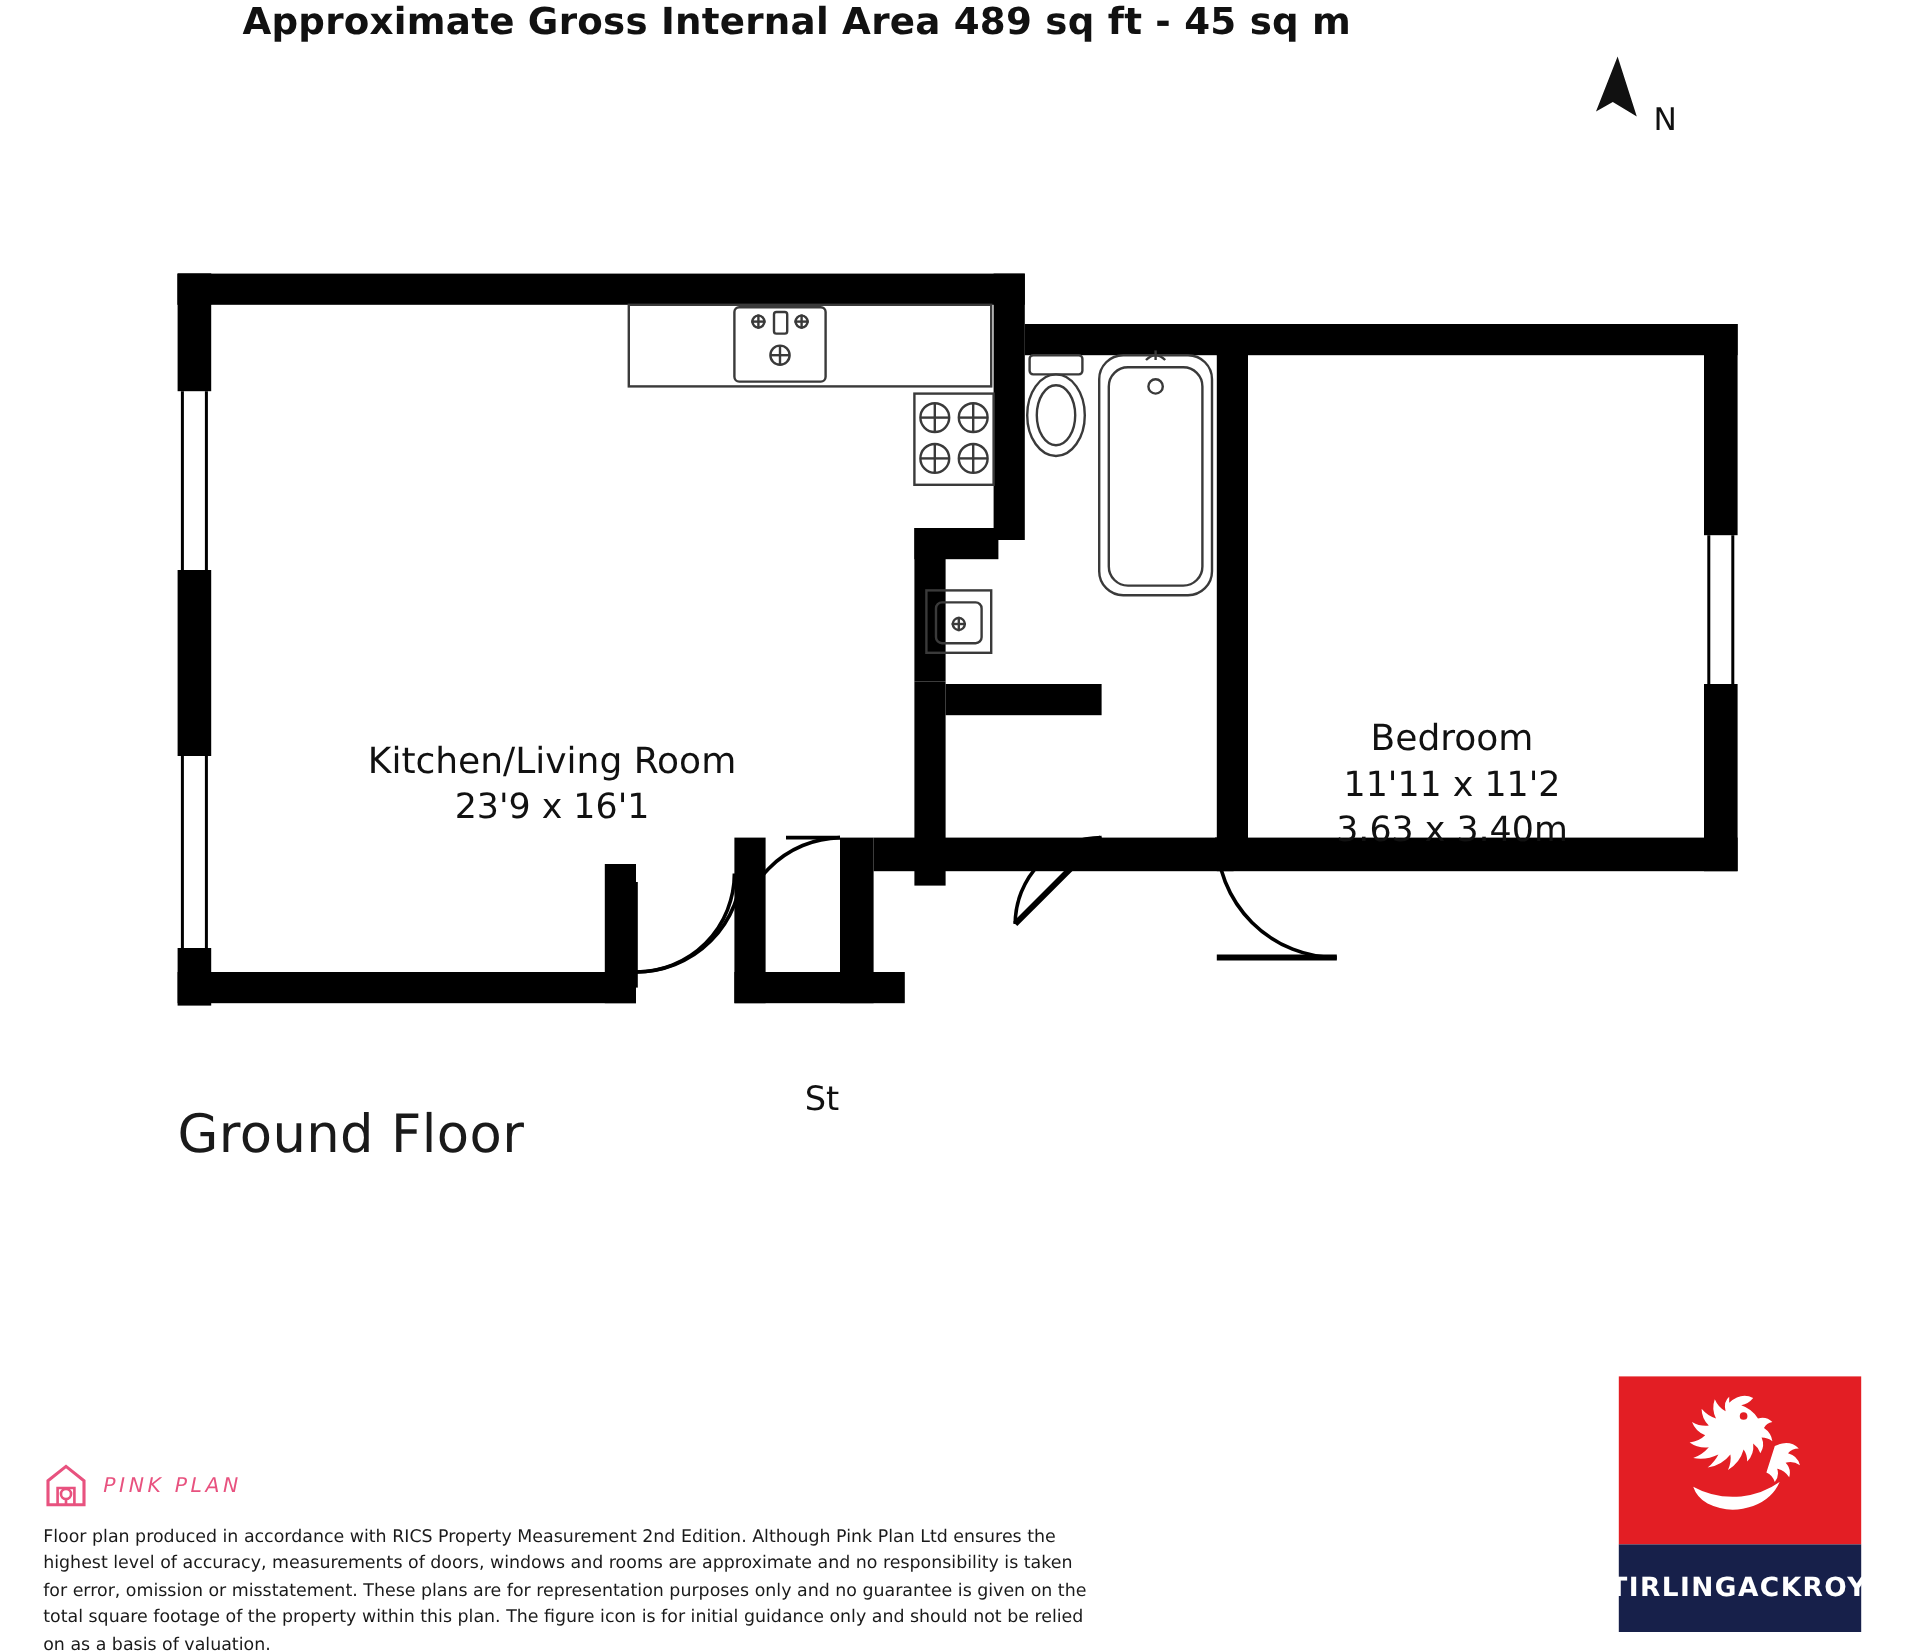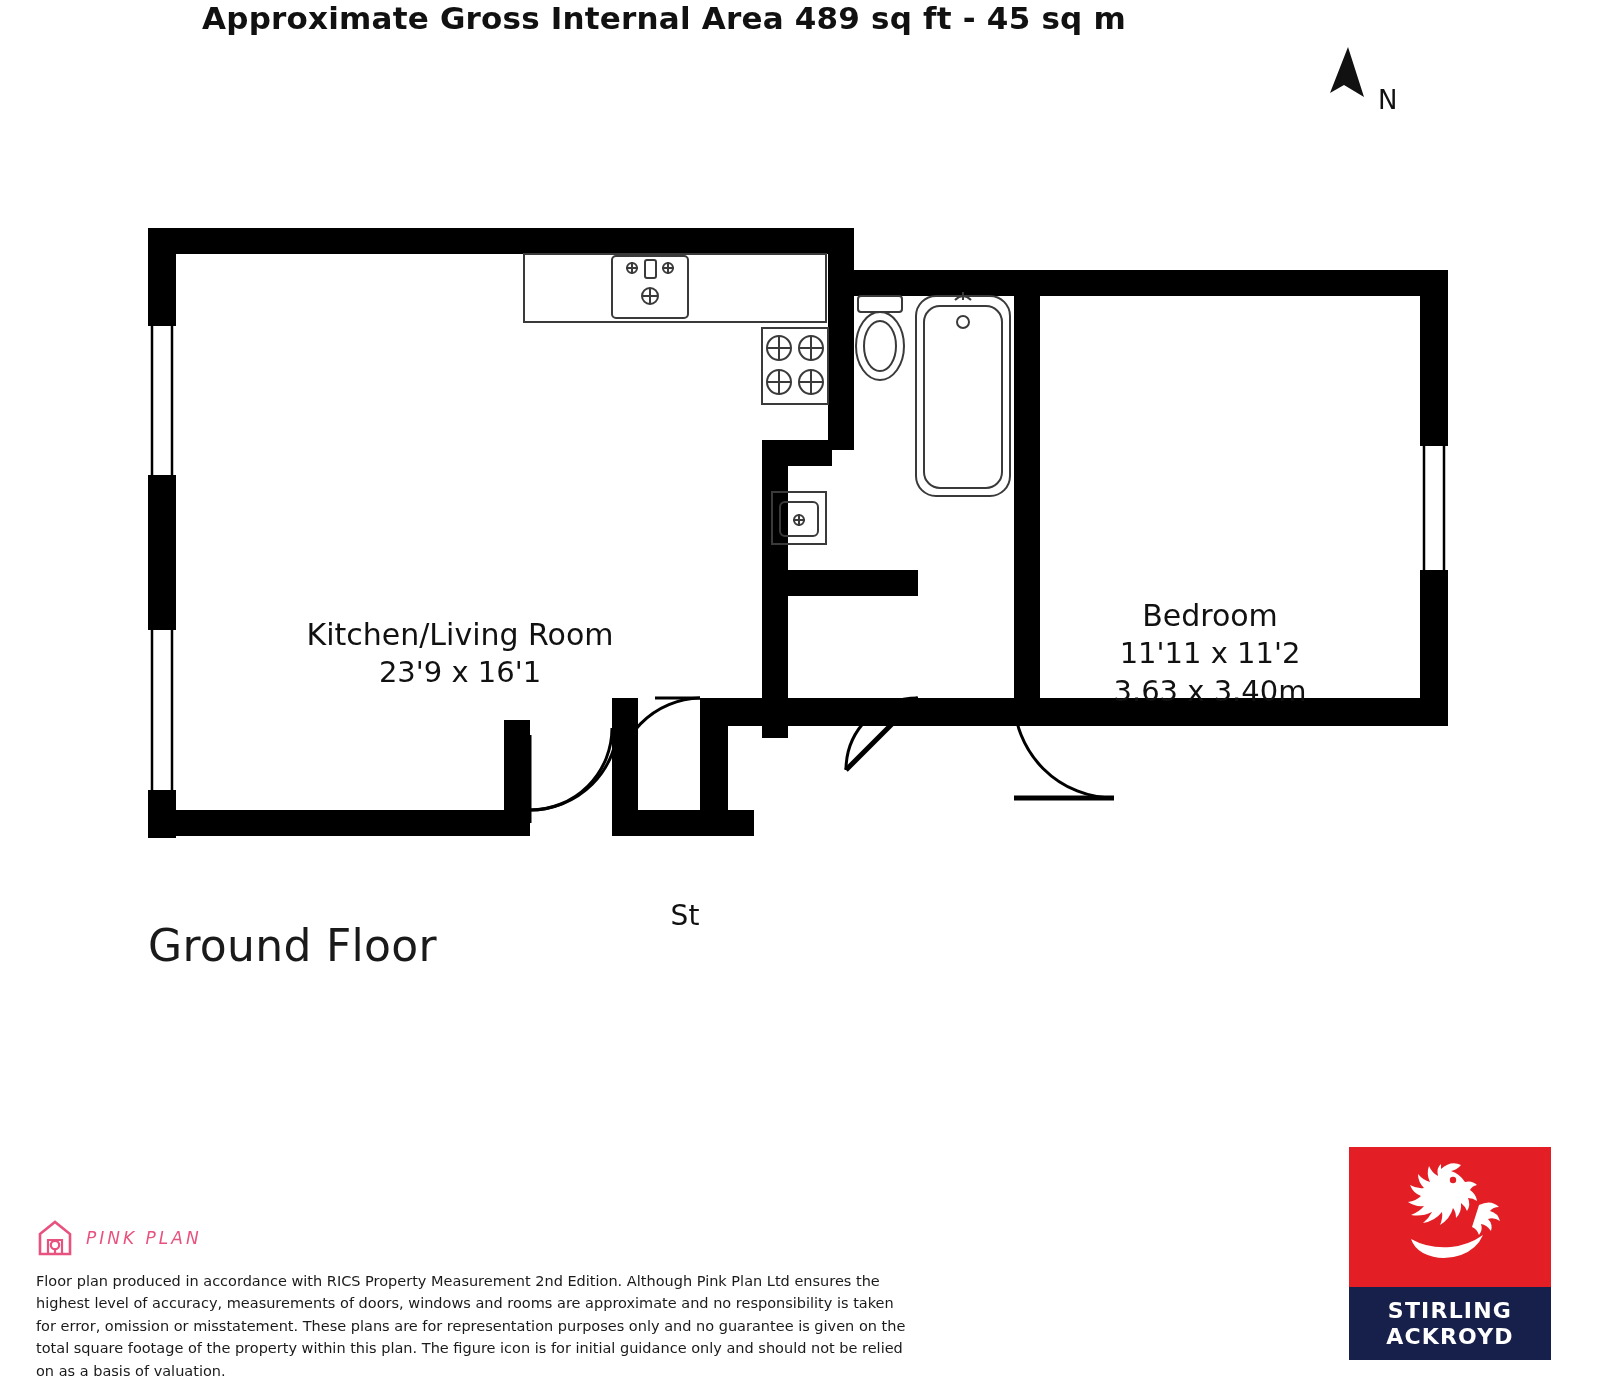--- a/index.html
+++ b/index.html
@@ -148,21 +148,21 @@
     background: #e31e24;
   }
   #agency-logo-bottom {
     position: absolute;
     left: 0; top: 140px;
     width: 202px;
     height: 73px;
     background: #17204a;
     color: #ffffff;
     display: flex;
-    flex-direction: column;
+    flex-direction: row;
     align-items: center;
     justify-content: center;
     font-family: "DejaVu Sans", sans-serif;
     font-weight: bold;
     font-size: 22px;
     letter-spacing: 1.2px;
     line-height: 1.18;
   }
 </style>
 </head>

